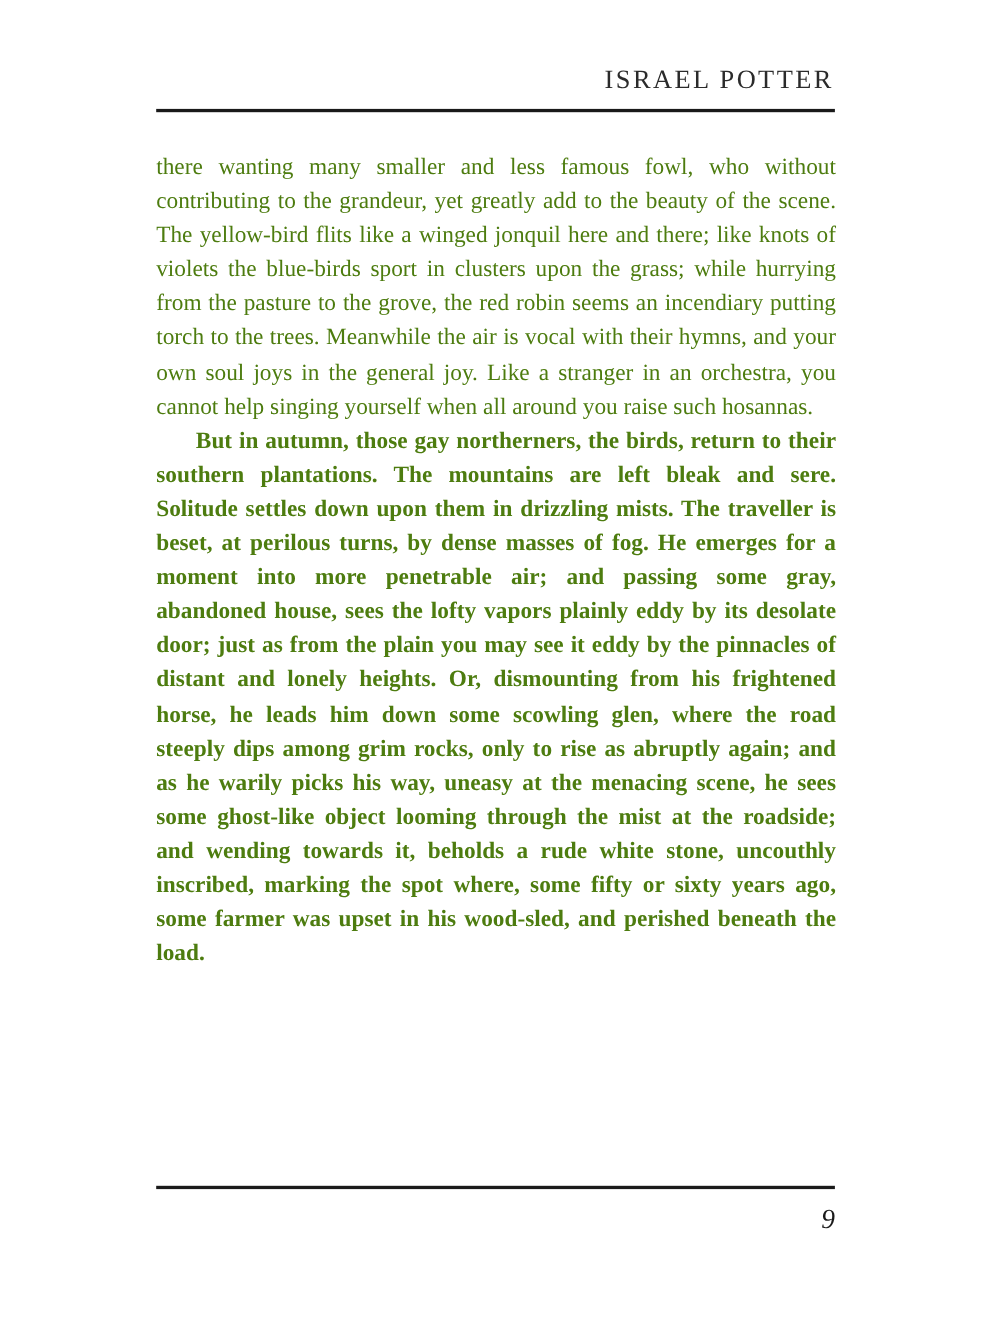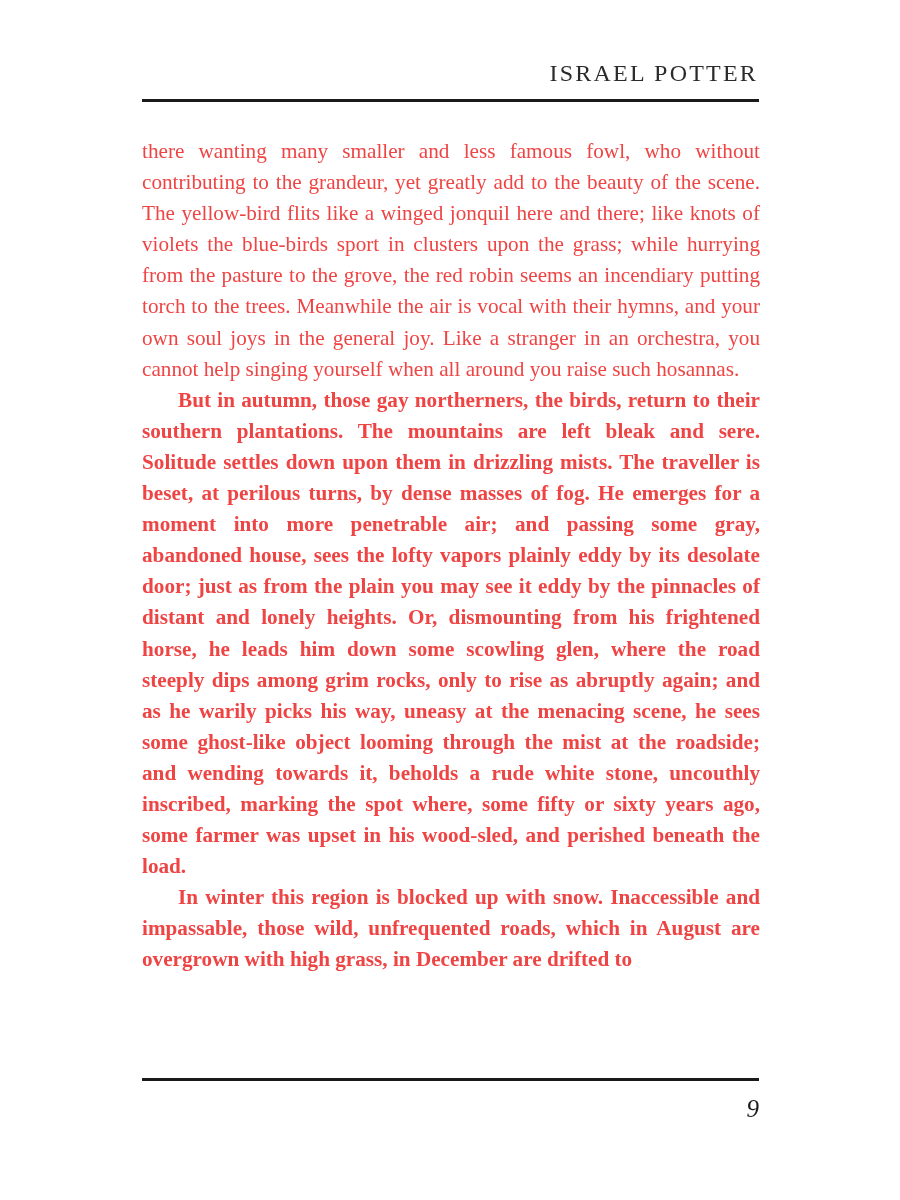--- a/index.html
+++ b/index.html
@@ -54,21 +54,21 @@
   }
   .body-text {
     position: absolute;
     top: 136px;
     left: 142px;
     width: 618px;
     font-size: 21.2px;
     line-height: 31.1px;
     text-align: justify;
     text-justify: inter-word;
-    color: #ef4444;
+    color: #4d7c0f;
     hyphens: manual;
   }
   .body-text p {
     margin: 0;
   }
   .body-text p.indent {
     text-indent: 1.7em;
     font-weight: bold;
   }
   .folio {
@@ -89,20 +89,19 @@
 
   <div class="header">
     <span class="running-head">Israel Potter</span>
   </div>
 
   <div class="rule-top"></div>
 
   <div class="body-text">
     <p>there wanting many smaller and less famous fowl, who without contributing to the grandeur, yet greatly add to the beauty of the scene. The yellow-bird flits like a winged jonquil here and there; like knots of violets the blue-birds sport in clusters upon the grass; while hurrying from the pasture to the grove, the red robin seems an incendiary putting torch to the trees. Meanwhile the air is vocal with their hymns, and your own soul joys in the general joy. Like a stranger in an orchestra, you cannot help singing yourself when all around you raise such hosannas.</p>
     <p class="indent">But in autumn, those gay northerners, the birds, return to their southern plantations. The mountains are left bleak and sere. Solitude settles down upon them in drizzling mists. The traveller is beset, at perilous turns, by dense masses of fog. He emerges for a moment into more penetrable air; and passing some gray, abandoned house, sees the lofty vapors plainly eddy by its desolate door; just as from the plain you may see it eddy by the pinnacles of distant and lonely heights. Or, dismounting from his frightened horse, he leads him down some scowling glen, where the road steeply dips among grim rocks, only to rise as abruptly again; and as he warily picks his way, uneasy at the menacing scene, he sees some ghost-like object looming through the mist at the roadside; and wending towards it, beholds a rude white stone, uncouthly inscribed, marking the spot where, some fifty or sixty years ago, some farmer was upset in his wood-sled, and perished beneath the load.</p>
-    <p class="indent">In winter this region is blocked up with snow. Inaccessible and impassable, those wild, unfrequented roads, which in August are overgrown with high grass, in December are drifted to</p>
   </div>
 
   <div class="rule-bottom"></div>
 
   <div class="folio">9</div>
 
 </div>
 
 </body></html>

